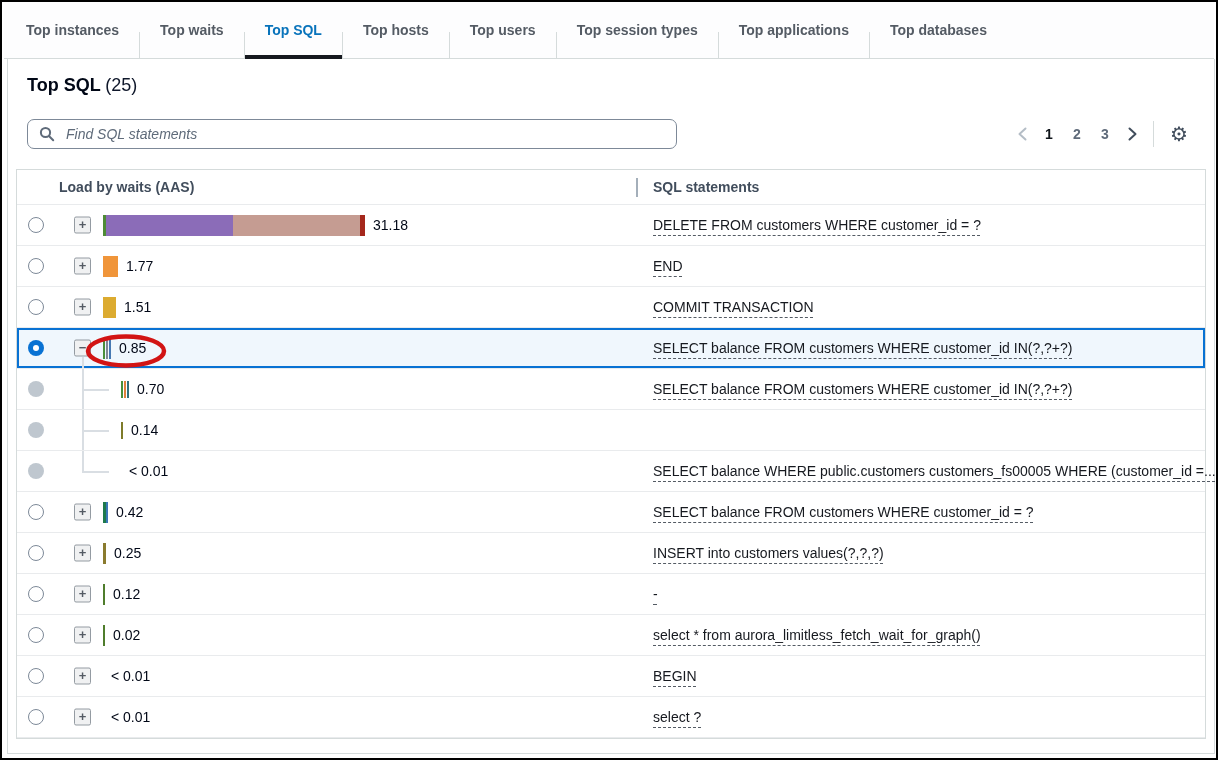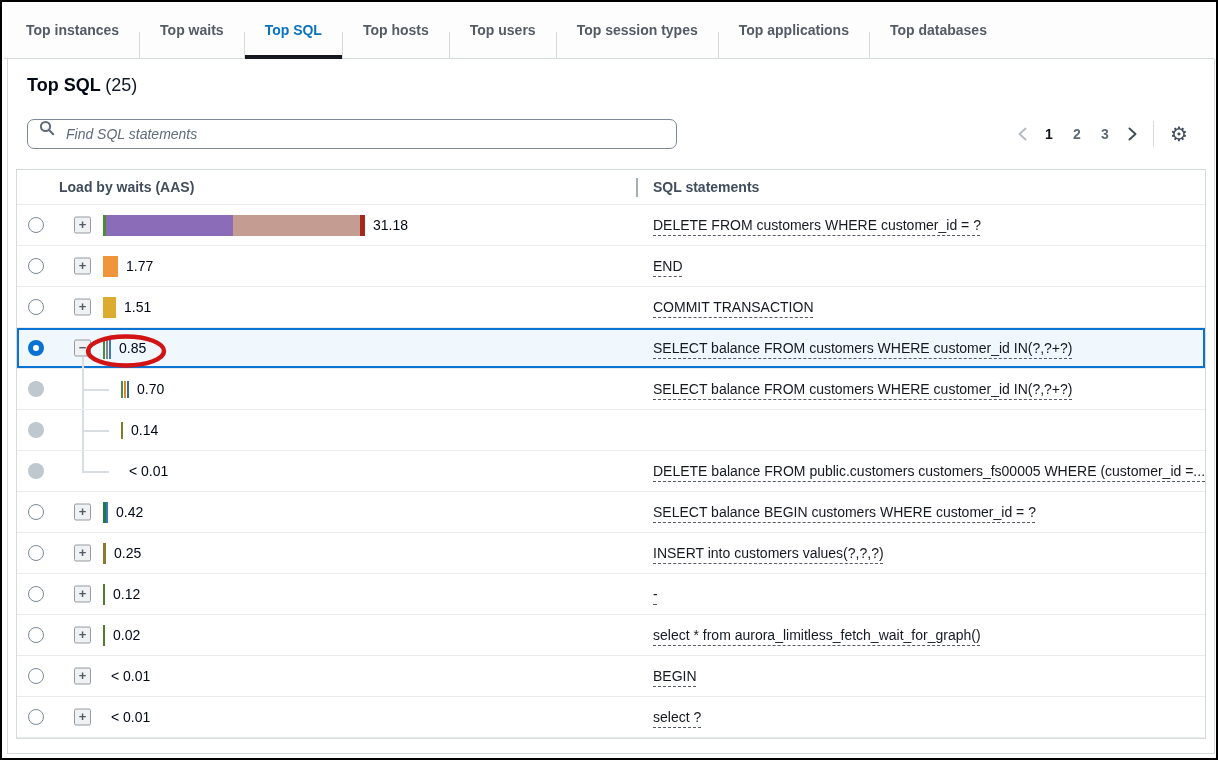--- a/index.html
+++ b/index.html
@@ -15,21 +15,21 @@
   .tab.active::after{content:"";position:absolute;left:0;right:0;bottom:-1px;height:4px;background:#16191f;}
   .tab-sep{width:1px;height:26px;background:#d5dbdb;flex:0 0 auto;}
 
   
   .card{position:absolute;left:5px;top:57px;width:1208px;height:695px;background:#fff;
         border:1px solid #d5dbdb;border-top:none;box-sizing:border-box;}
   .panel-title{position:absolute;left:19px;top:16px;font-size:18px;font-weight:700;color:#000716;margin:0;}
   .panel-title .count{font-weight:400;color:#0f172a;}
 
   .search{position:absolute;left:19px;top:60px;width:650px;height:30px;border:1px solid #7d8998;
-          border-radius:7px;display:flex;padding:0 4px 0 11px;box-sizing:border-box;background:#fff;}
+          border-radius:7px;display:flex;align-items:center;padding:0 4px 0 11px;box-sizing:border-box;background:#fff;}
   .search input{border:none;outline:none;flex:1;font-size:14px;font-family:"Liberation Sans",sans-serif;
                 color:#16191f;background:transparent;margin-left:9px;}
   .search input::placeholder{font-style:italic;color:#5f6b7a;opacity:1;}
 
   .controls{position:absolute;right:20px;top:58px;height:34px;display:flex;align-items:center;}
   .pagination{display:flex;align-items:center;}
   .page-btn{min-width:28px;text-align:center;font-size:14px;font-weight:700;color:#5f6b7a;cursor:pointer;padding:4px 0;}
   .page-btn.current{color:#0f141a;}
   .nav-btn{width:26px;display:flex;justify-content:center;align-items:center;cursor:pointer;}
   .ctrl-sep{width:1px;height:26px;background:#d5dbdb;margin:0 10px 0 8px;}
@@ -205,31 +205,31 @@
               <div class="value">0.14</div>
             </div>
           </div>
           <div class="row child">
             <div class="radio disabled"></div>
             <div class="tree-v end"></div>
             <div class="tree-h"></div>
             <div class="load">
               <div class="value">&lt; 0.01</div>
             </div>
-            <a class="sql">DELETE balance FROM public.customers customers_fs00005 WHERE (customer_id =...</a>
+            <a class="sql">SELECT balance WHERE public.customers customers_fs00005 WHERE (customer_id =...</a>
           </div>
           <div class="row">
             <div class="radio unchecked"></div>
             <div class="expander">+</div>
             <div class="load">
               <div class="seg" style="width: 3px; background: rgb(30, 122, 76);"></div>
               <div class="seg" style="width: 2px; background: rgb(59, 119, 181);"></div>
               <div class="value">0.42</div>
             </div>
-            <a class="sql">SELECT balance BEGIN customers WHERE customer_id = ?</a>
+            <a class="sql">SELECT balance FROM customers WHERE customer_id = ?</a>
           </div>
           <div class="row">
             <div class="radio unchecked"></div>
             <div class="expander">+</div>
             <div class="load">
               <div class="seg" style="width: 3px; background: rgb(138, 123, 46);"></div>
               <div class="value">0.25</div>
             </div>
             <a class="sql">INSERT into customers values(?,?,?)</a>
           </div>

